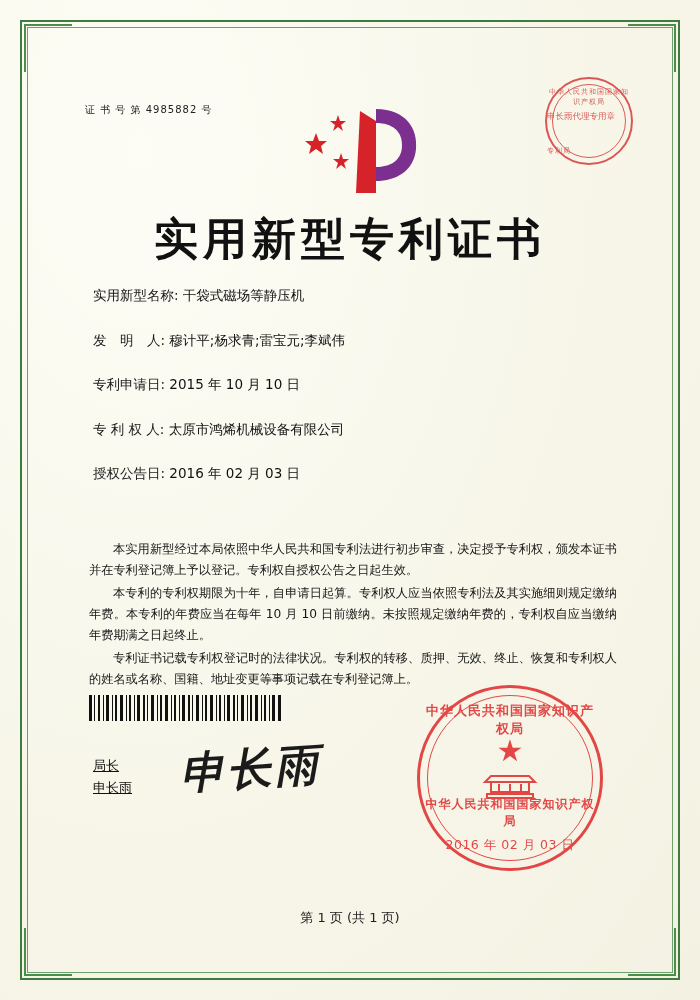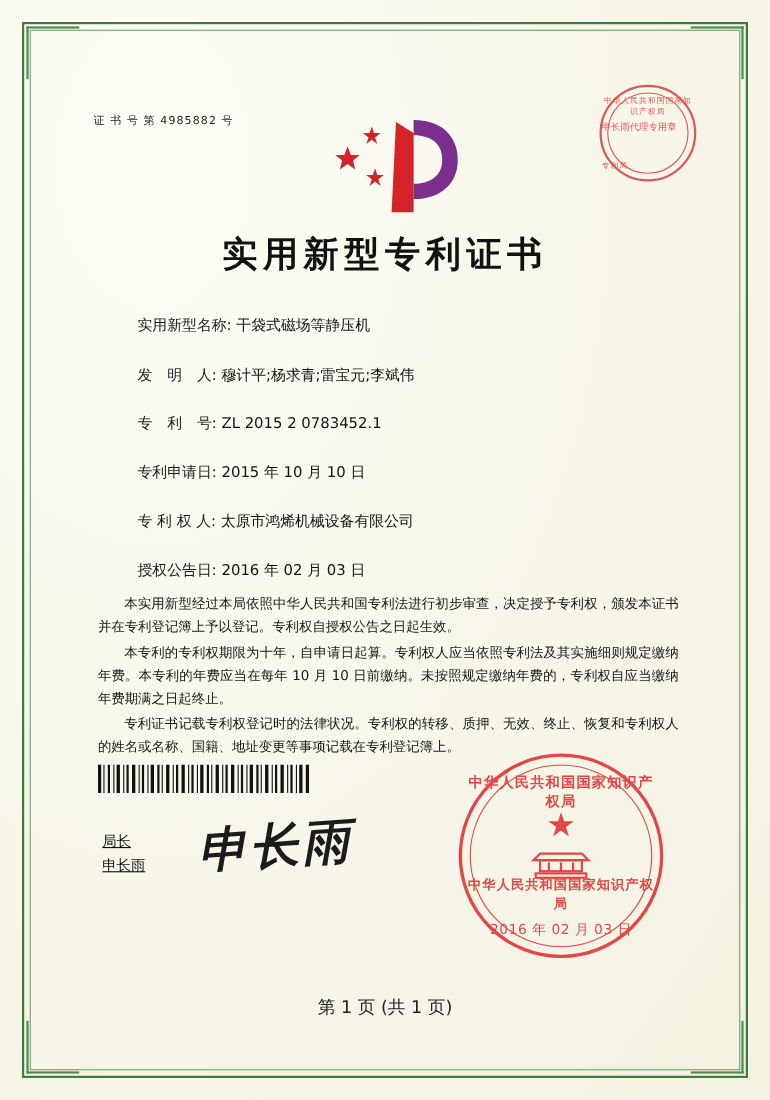--- a/index.html
+++ b/index.html
@@ -116,33 +116,32 @@
     font-size: 7px;
     letter-spacing: 1px;
   }
 
   .title {
     position: absolute;
     left: 0;
     right: 0;
     top: 155px;
     text-align: center;
-    font-size: 32px;
+    font-size: 44px;
     font-weight: bold;
     letter-spacing: 5px;
     color: #111;
     font-family: Liberation Mono, monospace;
   }
 
   .fields {
     position: absolute;
     left: 38px;
     top: 232px;
     right: 28px;
-    margin-left: 32px;
   }
   .field-row {
     margin-bottom: 26.5px;
     font-size: 13.5px;
     color: #1a1a1a;
     white-space: nowrap;
   }
   .field-label {
     display: inline-block;
     color: #1a1a1a;
@@ -251,21 +250,21 @@
     text-align: center;
     font-size: 12.5px;
     letter-spacing: .5px;
   }
 
   .page-footer {
     position: absolute;
     left: 0; right: 0;
     bottom: 18px;
     text-align: center;
-    font-size: 16px;
+    font-size: 13px;
     color: #222;
   }
 </style>
 </head>
 <body>
 
 <div id="certificate">
 
   <div class="border-outer"></div>
   <div class="border-inner"></div>
@@ -303,24 +302,20 @@
     <div class="title">实用新型专利证书</div>
 
     <div class="fields">
       <div class="field-row">
         <span class="field-label">实用新型名称:</span>
         <span class="field-value">干袋式磁场等静压机</span>
       </div>
       <div class="field-row">
         <span class="field-label">发　明　人:</span>
         <span class="field-value">穆计平;杨求青;雷宝元;李斌伟</span>
-      </div>
-      <div class="field-row">
-        <span class="field-label">专　利　号:</span>
-        <span class="field-value">ZL 2015 2 0783452.1</span>
       </div>
       <div class="field-row">
         <span class="field-label">专利申请日:</span>
         <span class="field-value">2015 年 10 月 10 日</span>
       </div>
       <div class="field-row">
         <span class="field-label">专 利 权 人:</span>
         <span class="field-value">太原市鸿烯机械设备有限公司</span>
       </div>
       <div class="field-row">

